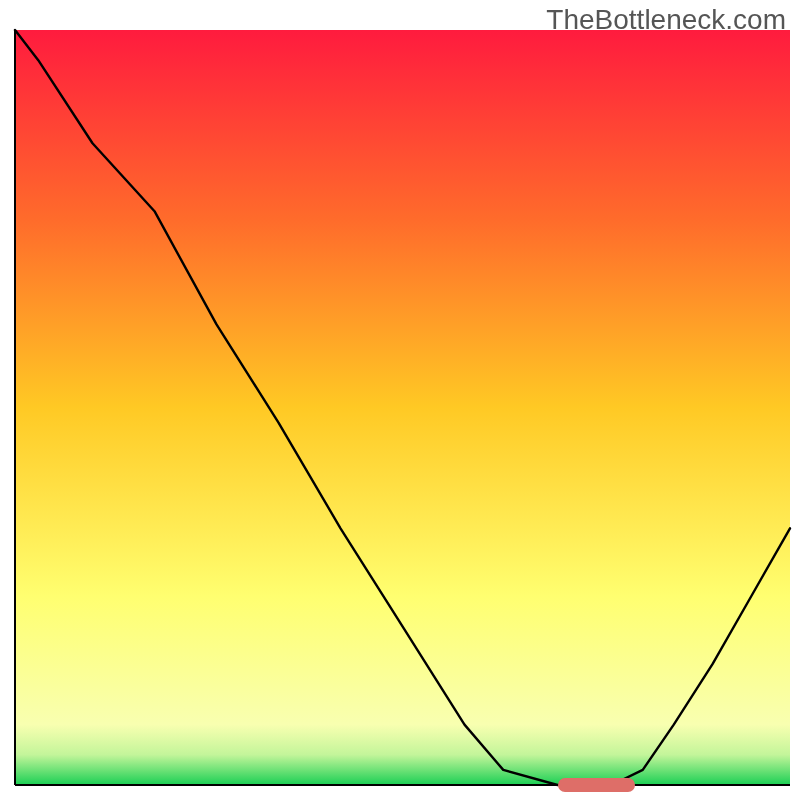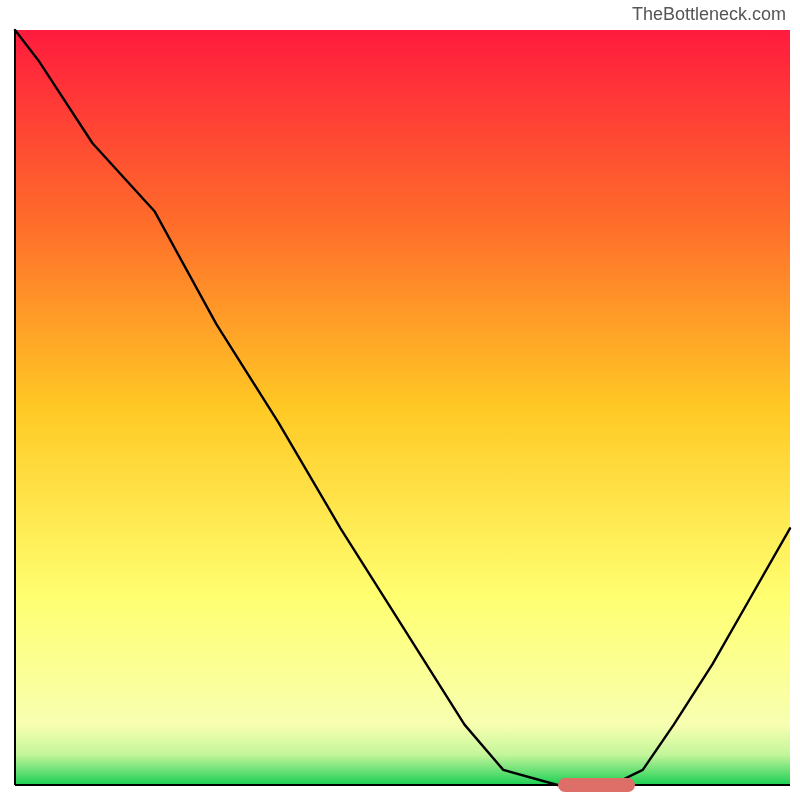--- a/index.html
+++ b/index.html
@@ -7,21 +7,21 @@
   .chart-container {
     width: 800px;
     height: 800px;
     position: relative;
   }
   .watermark {
     position: absolute;
     top: 4px;
     right: 14px;
     font-family: Arial, Helvetica, sans-serif;
-    font-size: 18px;
+    font-size: 28px;
     color: #555;
     z-index: 10;
     user-select: none;
   }
   svg.plot {
     position: absolute;
     left: 0;
     top: 0;
     width: 800px;
     height: 800px;

